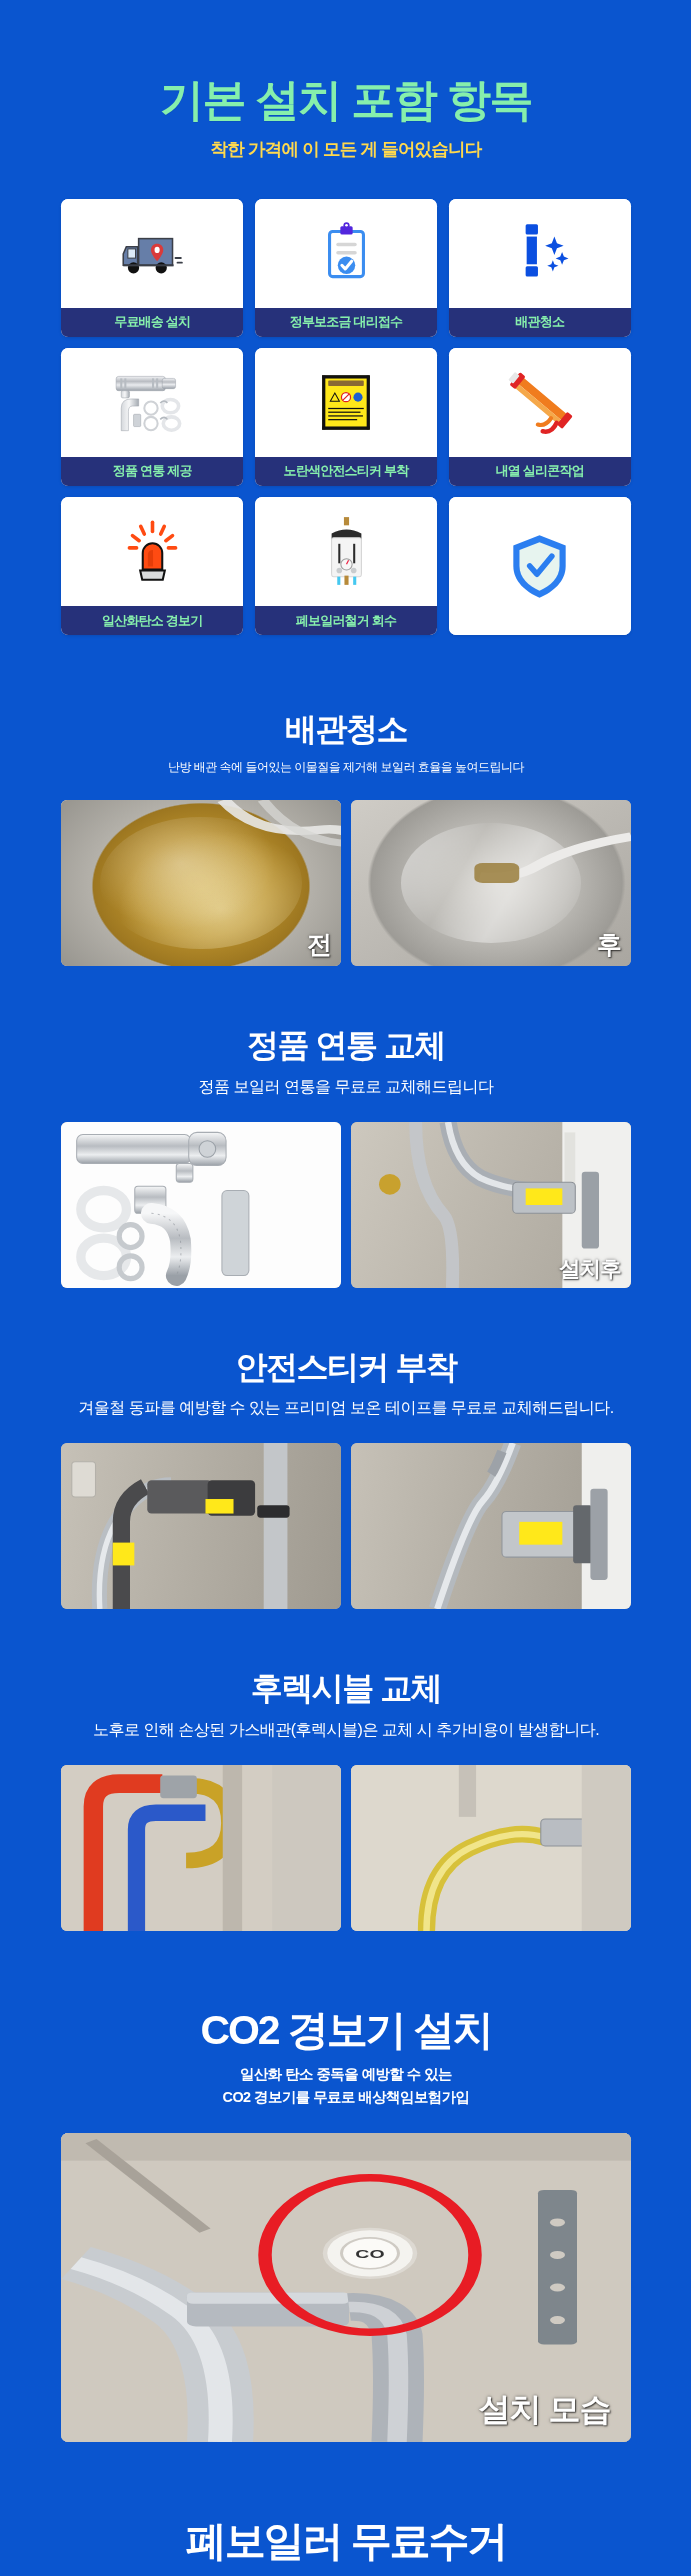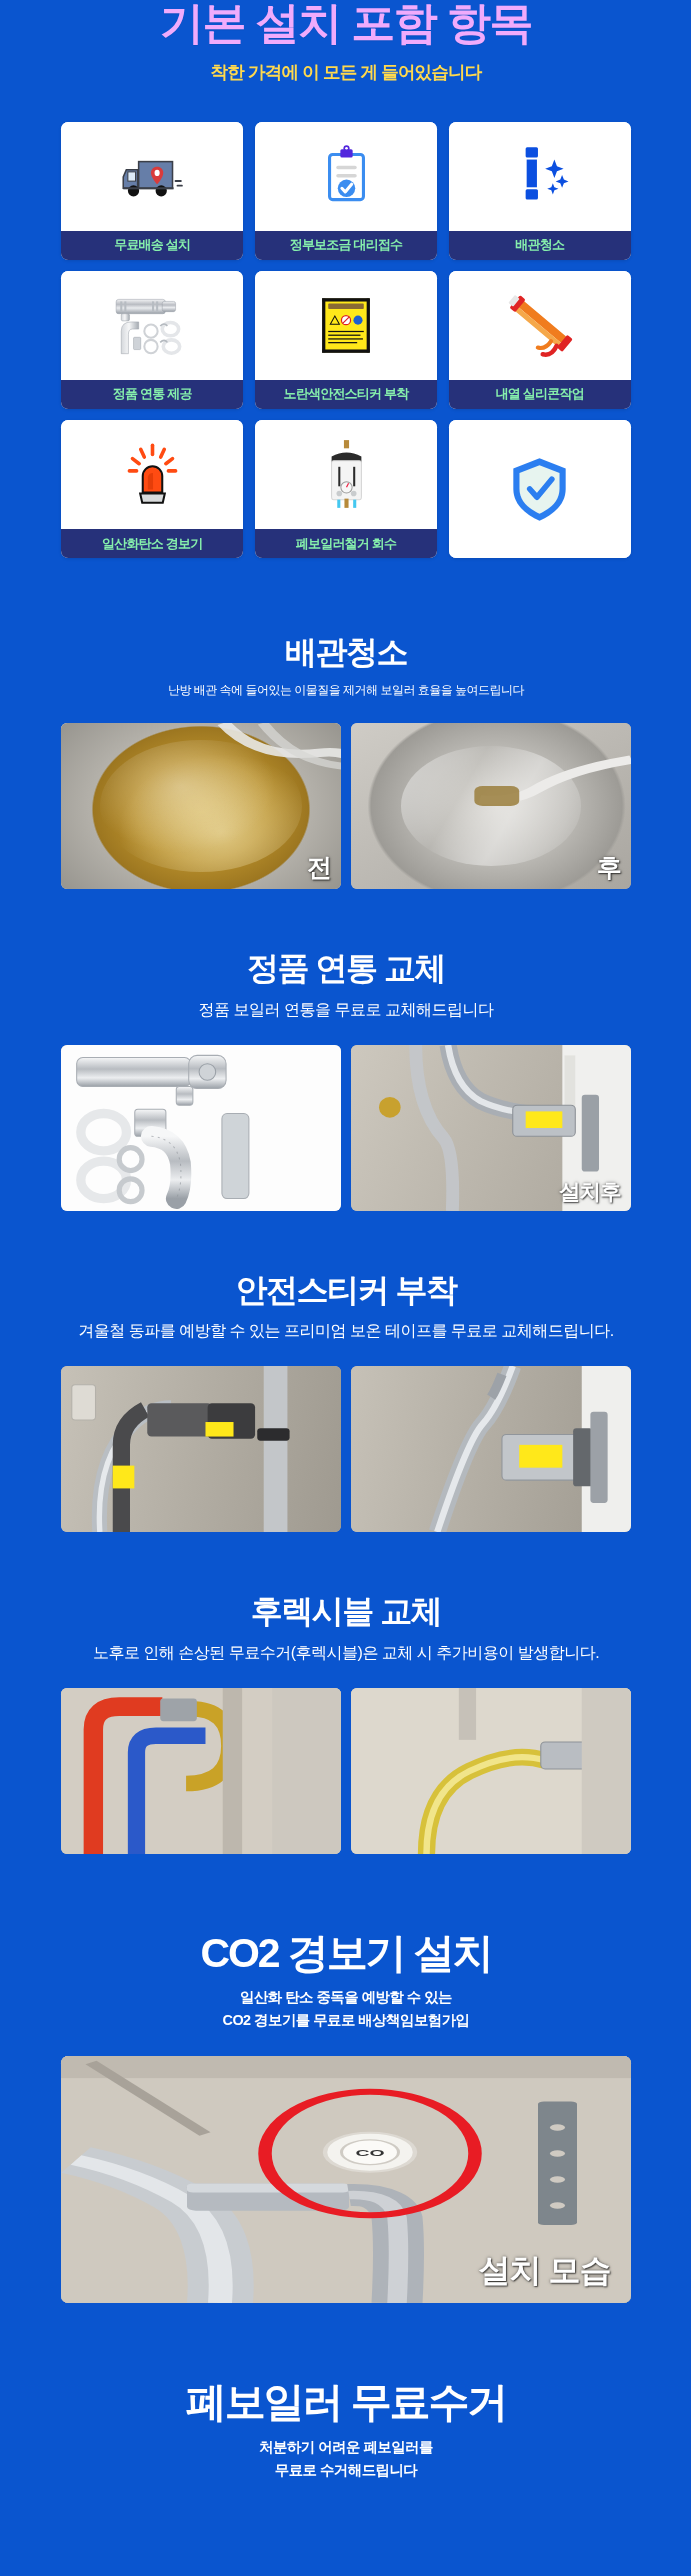--- a/index.html
+++ b/index.html
@@ -15,25 +15,26 @@
     overflow-x: hidden;
   }
   .page { width: 692px; position: relative; background: #0a55cf; padding-bottom: 31px; }
 
   
   .section { width: 692px; padding: 0 61px; }
 
   
   .hero-title {
     text-align: center;
-    color: #f0abfc;
+    color: #86efac;
     font-size: 44px;
     font-weight: 900;
     letter-spacing: -1.5px;
     line-height: 1.05;
+    padding-top: 77px;
     text-shadow: 0 1px 0 rgba(0,0,0,0.07);
   }
   .hero-sub {
     text-align: center;
     color: #ffd94d;
     font-size: 17.5px;
     font-weight: 700;
     letter-spacing: -0.8px;
     margin-top: 13.4px;
   }
@@ -131,21 +132,21 @@
     letter-spacing: -1px;
     text-shadow: 0 0 3.1px rgba(0,0,0,.55), 1px 1px 1.5px rgba(0,0,0,.6);
     pointer-events: none;
   }
   .photo-badge.sm { font-size: 21.6px; }
 
   .photo-single {
     position: relative;
     border-radius: 7.2px;
     overflow: hidden;
-    height: 247px;
+    height: 309px;
     margin-top: 25px;
     background: #b9b4ab;
   }
   .photo-single .photo-badge { font-size: 32px; right: 20.6px; bottom: 10px; }
 
   
   .ph-dirty {
     position:absolute; inset:0;
     background:
       radial-gradient(ellipse 62% 80% at 50% 52%, #c9a23a 0%, #b88f2c 38%, #9c7620 62%, transparent 63%),
@@ -501,21 +502,21 @@
           <path d="M140 8 q-6 16 -10 22" stroke="#9da2a8" stroke-width="9" fill="none"></path>
         </svg>
       </figure>
     </div>
   </section>
 
   <div class="spacer-120"></div>
 
   <section class="section">
     <h2 class="sec-title">후렉시블 교체</h2>
-    <p class="sec-sub small">노후로 인해 손상된 무료수거(후렉시블)은 교체 시 추가비용이 발생합니다.</p>
+    <p class="sec-sub small">노후로 인해 손상된 가스배관(후렉시블)은 교체 시 추가비용이 발생합니다.</p>
     <div class="photo-row">
       <figure class="photo">
         <div class="ph-wall"></div>
         <svg class="photo-svg" viewBox="0 0 260 160" preserveAspectRatio="none">
           <rect x="0" y="0" width="260" height="160" fill="#d3cdc3"></rect>
           <path d="M30 160 V40 q0 -22 24 -22 h40" stroke="#e03b20" stroke-width="18" fill="none"></path>
           <path d="M70 160 V62 q0 -16 18 -16 h46" stroke="#2b59c9" stroke-width="16" fill="none"></path>
           <path d="M120 20 q36 0 36 36 q0 36 -40 36" stroke="#c9a227" stroke-width="15" fill="none"></path>
           <rect x="150" y="0" width="18" height="160" fill="#bdb7ad"></rect>
           <rect x="196" y="0" width="64" height="160" fill="#cdc8bf"></rect>

